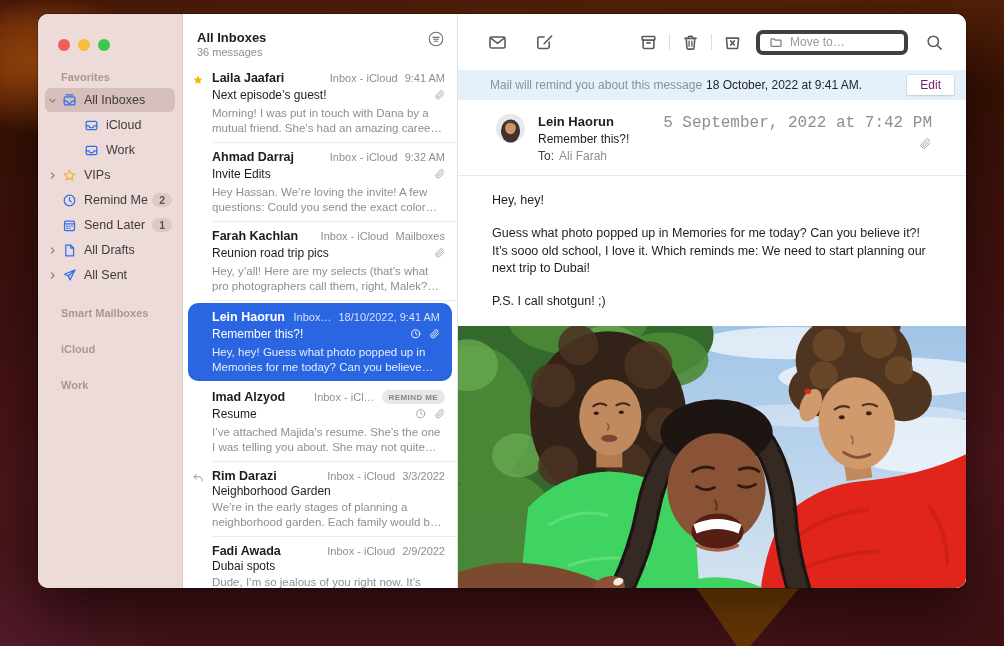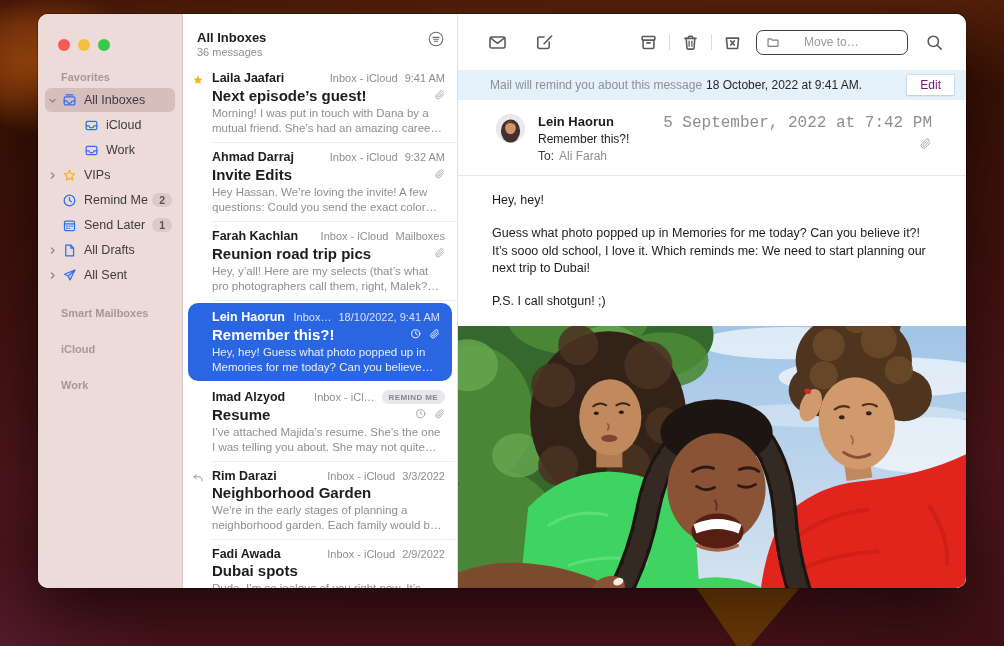--- a/index.html
+++ b/index.html
@@ -47,39 +47,39 @@
   .msg{ display:flex; }
   .gutter{ width:29px; flex:none; display:flex; justify-content:center; padding-top:10px; }
   .gutter svg{ width:12px; height:12px; }
   .gutter.star{ color:#f5b80c; } .gutter.reply{ color:#9a9aa0; }
   .mcontent{ flex:1; min-width:0; padding:7px 12px 7px 0; border-bottom:1px solid #ececee; }
   .mline1{ display:flex; align-items:baseline; }
   .msender{ font-size:12.5px; font-weight:700; color:#1d1d1f; white-space:nowrap; overflow:hidden; text-overflow:ellipsis; }
   .mmeta{ margin-left:auto; padding-left:8px; font-size:11px; color:#8e8e93; white-space:nowrap; display:flex; align-items:center; gap:7px; }
   .remind-pill{ font-size:8px; font-weight:700; letter-spacing:.4px; background:#e7e7ea; color:#85858b; padding:2.5px 7px; border-radius:8px; }
   .mline2{ display:flex; align-items:center; margin-top:1px; }
-  .msubject{ flex:1; min-width:0; font-size:15px; color:#1d1d1f; white-space:nowrap; overflow:hidden; text-overflow:ellipsis;font-weight:bold; }
+  .msubject{ flex:1; min-width:0; font-size:12px; color:#1d1d1f; white-space:nowrap; overflow:hidden; text-overflow:ellipsis; }
   .mflags{ display:flex; gap:7px; color:#a2a2a8; }
   .mflags svg{ width:11.5px; height:11.5px; }
   .mpreview{ margin-top:2px; font-size:11.5px; line-height:14.5px; color:#8e8e93; height:29px; overflow:hidden;
              display:-webkit-box; -webkit-line-clamp:2; -webkit-box-orient:vertical; }
   .msg.selected{ background:#2a66e2; border-radius:10px; margin:2px 5px; }
   .msg.selected .gutter{ width:24px; }
   .msg.selected .mcontent{ border-bottom:none; }
   .msg.selected .msender,.msg.selected .msubject{ color:#fff; }
   .msg.selected .mmeta{ color:rgba(255,255,255,.8); }
   .msg.selected .mpreview{ color:rgba(255,255,255,.88); }
   .msg.selected .mflags{ color:#fff; }
   
   .readpane{ flex:1; min-width:0; background:#fff; display:flex; flex-direction:column; }
   .toolbar{ height:56px; flex:none; display:flex; align-items:center; color:#5a5a5f; padding:0 22px 0 30px; }
   .tbtn{ display:flex; align-items:center; justify-content:center; }
   .tbtn svg{ width:19px; height:19px; }
   .tb-sep{ width:1px; height:16px; background:#dcdcde; margin:0 11px; }
-  .moveto{ display:flex; align-items:center; gap:24px; width:152px; height:25px; border:1px solid #404040; border-radius:7px; padding:0 9px; margin-left:14px; }
+  .moveto{ display:flex; align-items:center; gap:7px; width:152px; height:25px; border:4px solid #404040; border-radius:7px; padding:0 9px; margin-left:14px; }
   .moveto svg{ width:14px; height:14px; color:#7a7a80; }
   .moveto span{ font-size:12px; color:#9a9aa0; }
   .banner{ height:30px; flex:none; background:#e4f1fb; display:flex; align-items:center; padding:0 12px 0 32px; font-size:12px; }
   .banner .b-gray{ color:#8b9096; }
   .banner .b-dark{ color:#26262a; margin-left:4px; }
   .edit-btn{ margin-left:auto; background:#fff; border-radius:0; padding:3px 13px; font-size:12px; color:#701a75;
              box-shadow:0 0 0 .5px rgba(0,0,0,.12), 0 1px 2px rgba(0,0,0,.10); }
   .hdr{ flex:none; display:flex; padding:14px 34px 12px 38px; border-bottom:1px solid #e8e8ea; }
   .avatar{ width:29px; height:29px; border-radius:50%; overflow:hidden; flex:none; background:#e8e8ec; }
   .hdr-text{ margin-left:13px; }

